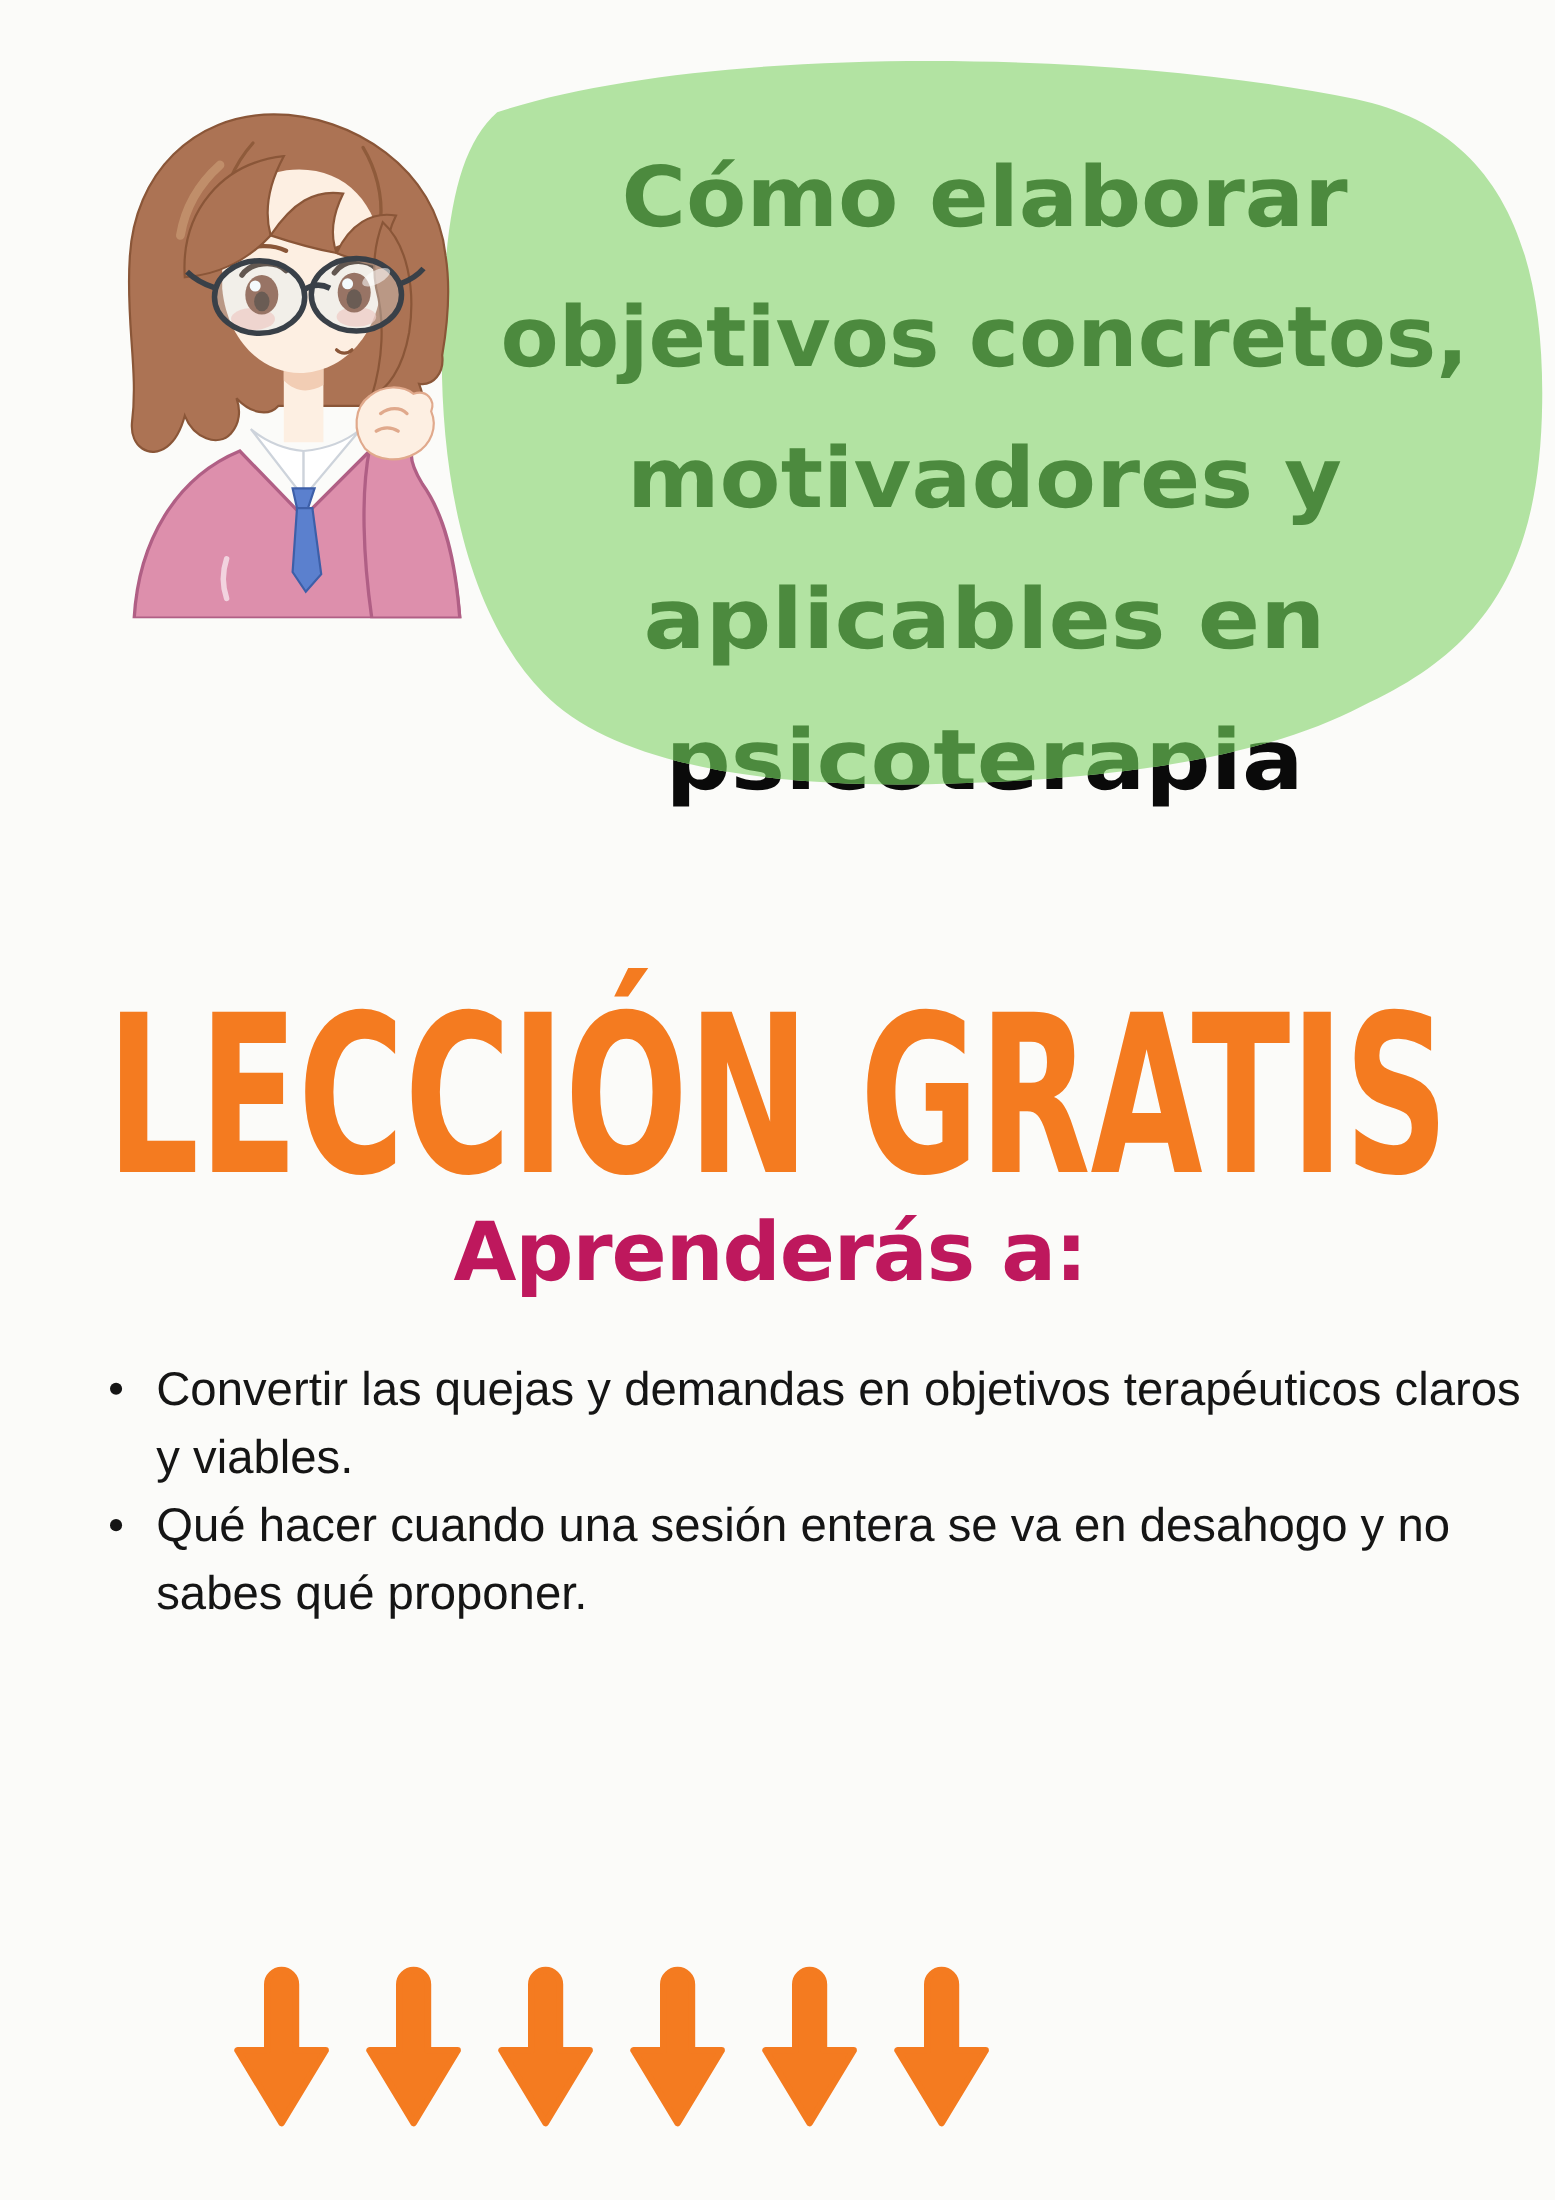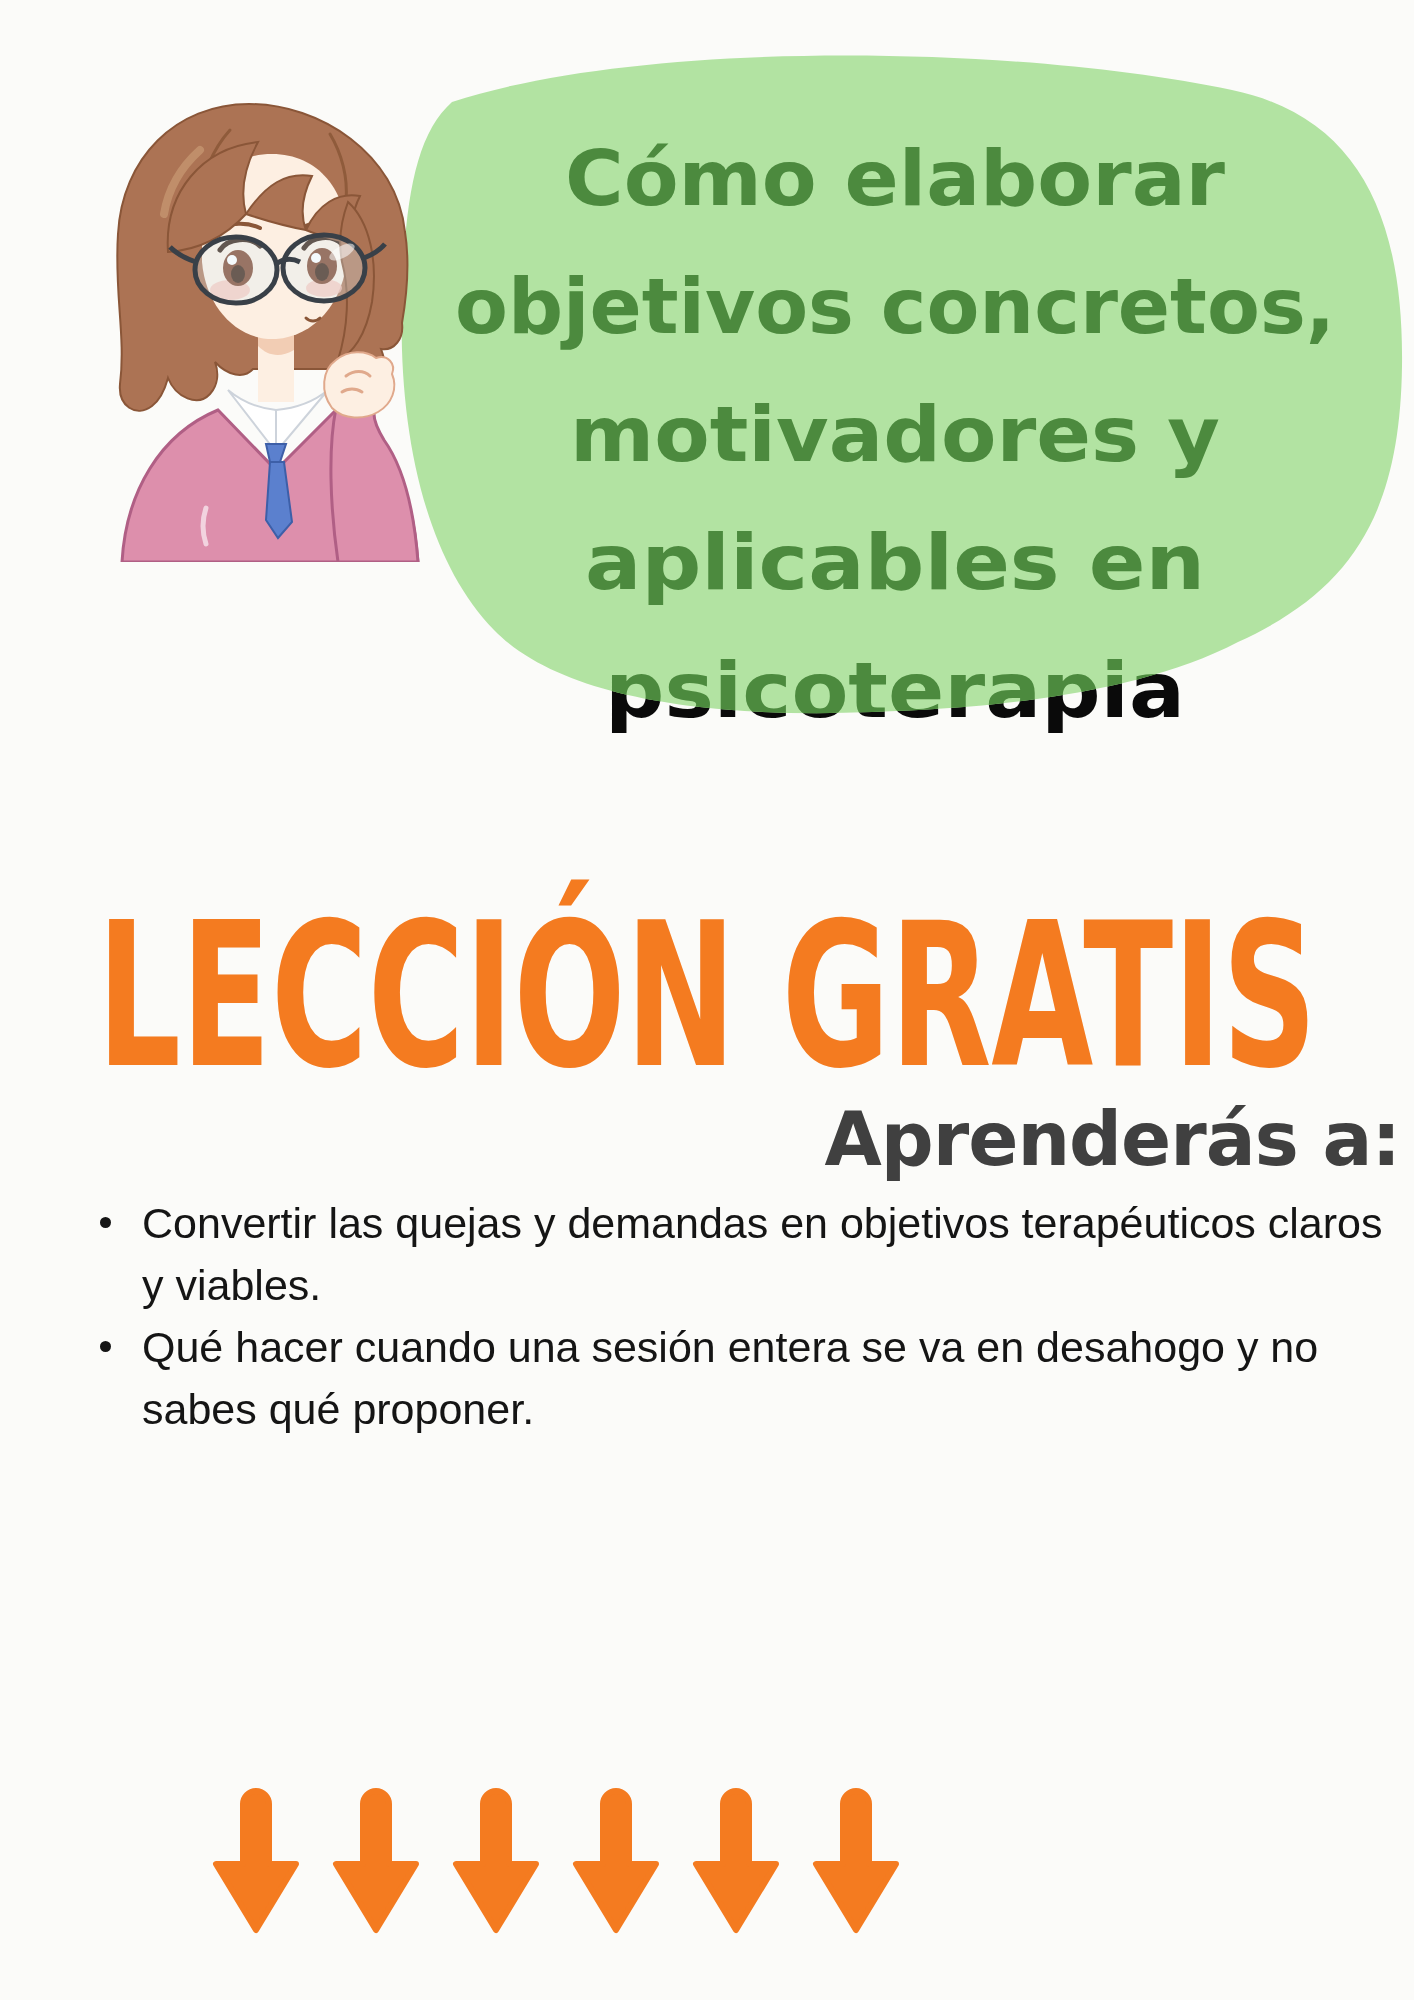--- a/index.html
+++ b/index.html
@@ -16,29 +16,29 @@
     font-weight:bold;
   }
   .character-svg{position:absolute;left:80px;top:92px;}
   .lesson-svg{position:absolute;left:0;top:870px;}
   .lesson-svg text{
     font-family:"DejaVu Sans", sans-serif;
     font-weight:bold;
   }
   .subheading{
     position:absolute;left:0;top:1096px;width:1400px;
-    text-align:right;
+    text-align:center;
     font-family:"DejaVu Sans", sans-serif;
     font-weight:bold;
     font-size:74px;
-    color:#404040;
+    color:#be185d;
     letter-spacing:-1px;
   }
   .learn-list{
-    position:absolute;left:142px;top:1192px;width:1270px;
+    position:absolute;left:142px;top:1232px;width:1270px;
     margin:0;padding:0;list-style:none;
     font-family:"Liberation Sans", sans-serif;
     font-size:43px;
     line-height:62px;
     color:#151515;
     letter-spacing:0px;
   }
   .learn-list li{position:relative;margin:0;padding:0;}
   .learn-list li::before{
     content:"";

